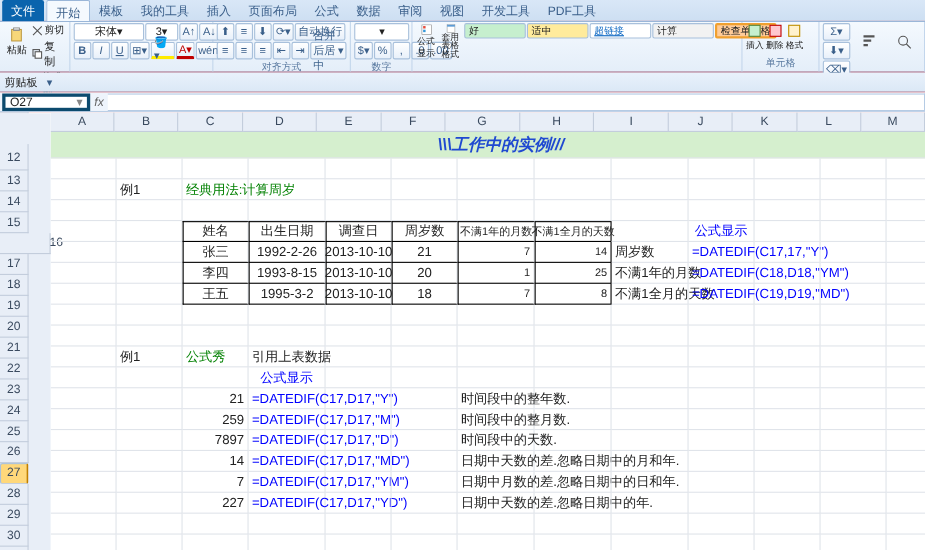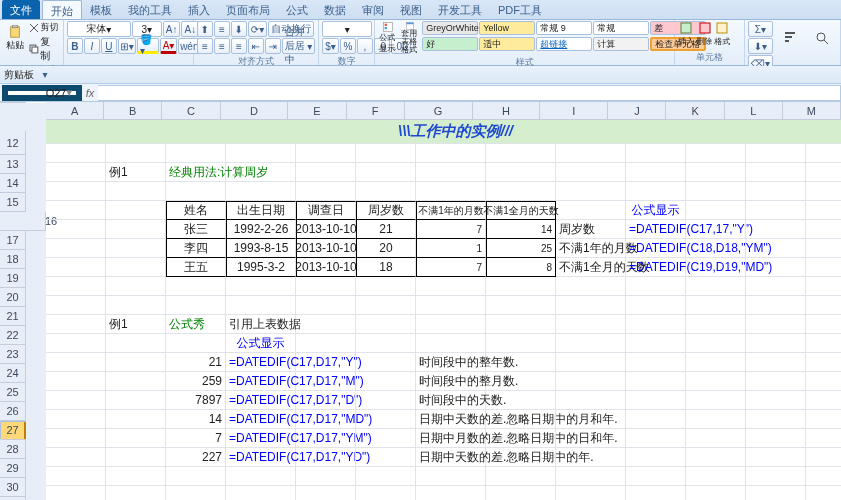--- a/index.html
+++ b/index.html
@@ -28,21 +28,21 @@
 .sw-grey{background:#e8e8e8}.sw-yellow{background:#ffeb9c}.sw-norm{background:#fff}
 .sw-good{background:#c6efce}.sw-mid{background:#ffeb9c}.sw-link{background:#fff;color:#0563c1;text-decoration:underline}
 .sw-calc{background:#f2f2f2}.sw-red{background:#ffc7ce}.sw-orange{background:#ffcc99;border:2px solid #f0a030}
 
 
 .qbar{height:18px;background:linear-gradient(#e9f1fb,#dbe8f6);display:flex;align-items:center;padding:0 4px;gap:3px;border-bottom:1px solid #b5cbe4;font-size:10px}
 .qbtn{width:16px;height:14px;display:flex;align-items:center;justify-content:center;color:#3a5f8a}
 
 
 .fbar{height:18px;background:#eef4fc;display:flex;align-items:center;border-bottom:1px solid #b5cbe4}
-.namebox{width:80px;height:16px;background:#fff;border:6px solid #0c4a6e;padding:0 4px;font-size:11px;display:flex;align-items:center;justify-content:flex-end;margin-left:2px}
+.namebox{width:80px;height:16px;background:#fff;border:3px solid #0c4a6e;padding:0 4px;font-size:11px;display:flex;align-items:center;justify-content:space-between;margin-left:2px}
 .fx{width:16px;text-align:center;font-style:italic;color:#666;font-size:11px}
 .finput{flex:1;height:16px;background:#fff;border:1px solid #b5cbe4;border-left:none;padding:0 4px}
 
 
 .grid{flex:1;display:flex;overflow:hidden;background:#fff}
 .rowhdrs{display:flex;flex-direction:column;background:#e8eef7}
 .colhdrs{display:flex;background:#e8eef7}
 .corner{width:26px;height:18px;background:#e8eef7;border-right:1px solid #c3cddc;border-bottom:1px solid #c3cddc}
 .ch{height:18px;border-right:1px solid #c3cddc;border-bottom:1px solid #c3cddc;text-align:center;font-size:11px;color:#3a4a5f;line-height:18px}
 .rh{width:26px;border-right:1px solid #c3cddc;border-bottom:1px solid #c3cddc;text-align:center;font-size:11px;color:#3a4a5f}
@@ -187,36 +187,28 @@
       </div>
       <div class="bigbtn">
         <svg width="18" height="18" viewBox="0 0 18 18">
               <rect x="1" y="1" width="16" height="16" fill="#fff" stroke="#888"></rect>
               <rect x="1" y="1" width="16" height="4" fill="#5b9bd5"></rect>
             </svg>
         <span style="font-size:8px;line-height:1">套用<br>表格格式</span>
       </div>
       <div class="col" style="gap:2px">
         <div class="row">
-          <div class="swatch sw-grey">GreyOrWhite</div>
-          <div class="swatch sw-yellow">Yellow</div>
-          <div class="swatch sw-norm">常规 9</div>
-          <div class="swatch sw-norm">常规</div>
-          <div class="swatch sw-red">差</div>
-        </div>
-        <div class="row">
           <div class="swatch sw-good">好</div>
           <div class="swatch sw-mid">适中</div>
           <div class="swatch sw-link">超链接</div>
           <div class="swatch sw-calc">计算</div>
           <div class="swatch sw-orange">检查单元格</div>
         </div>
       </div>
     </div>
-    <div class="rlabel">样式</div>
   </div>
 
   <div class="rgroup" style="width:72px">
     <div class="rbody">
       <div class="col" style="align-items:center">
             <svg width="14" height="14">
               <rect x="2" y="2" width="10" height="10" fill="#c6efce" stroke="#548235"></rect>
             </svg>
             <span style="font-size:8px">插入</span>
           </div>

